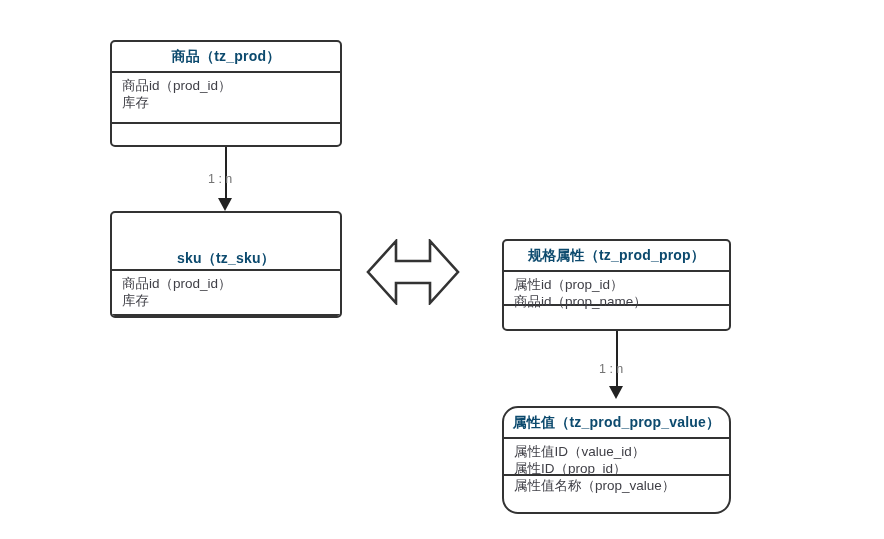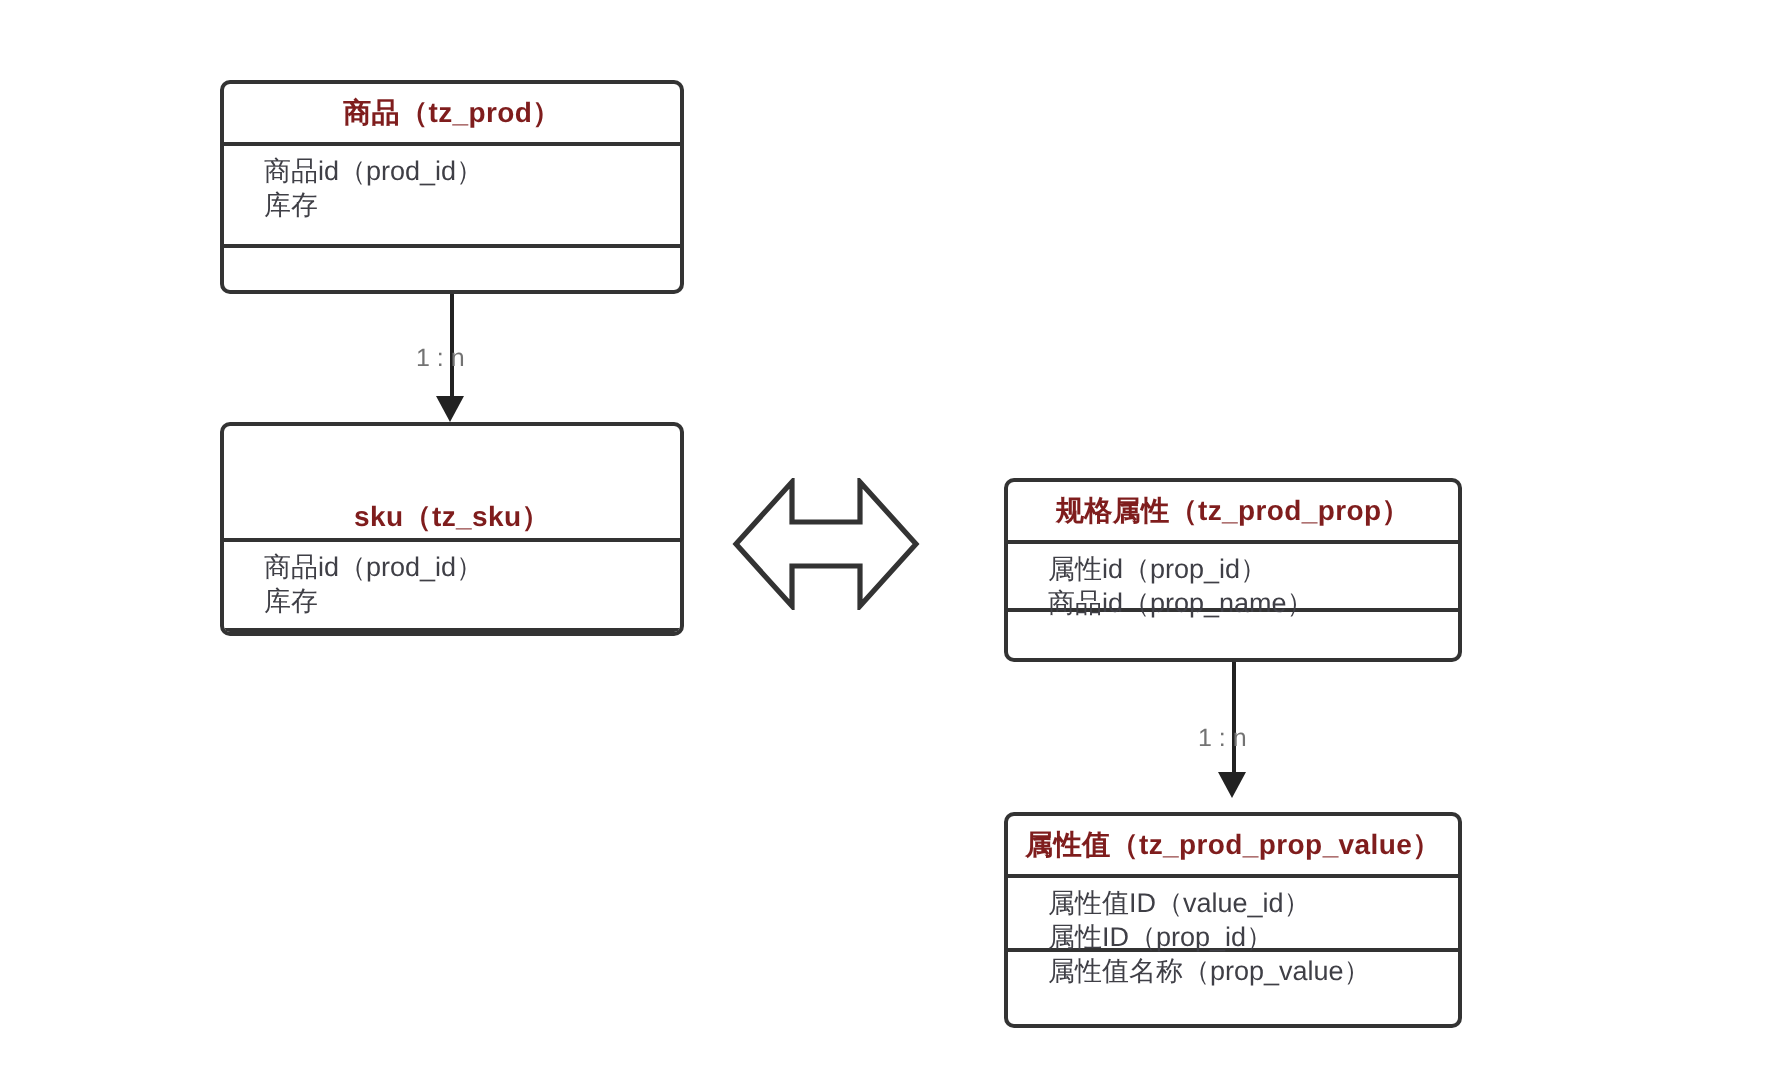--- a/index.html
+++ b/index.html
@@ -28,32 +28,32 @@
     border: 2px solid #333333;
     border-radius: 5px;
     overflow: hidden;
   }
   .entity-title {
     box-sizing: border-box;
     width: 100%;
     text-align: center;
     font-weight: bold;
     font-size: 14px;
-    color: #7f1d1d;
+    color: #0c4a6e;
     border-bottom: 2px solid #333333;
     display: flex;
     align-items: center;
     justify-content: center;
     letter-spacing: 0.2px;
   }
   .entity-attrs {
     box-sizing: border-box;
     width: 100%;
     border-bottom: 2px solid #333333;
-    padding: 4px 6px 5px 20px;
+    padding: 4px 6px 5px 10px;
   }
   .attr-line {
     font-size: 13.5px;
     line-height: 17px;
     color: #3f3f46;
     white-space: nowrap;
   }
   .entity-footer {
     box-sizing: border-box;
     width: 100%;
@@ -132,21 +132,21 @@
     </div>
     <div class="entity-footer"></div>
   </div>
 
   <div class="connector">
     <div class="conn-line" style="left:616px; top:331px; height:56px;"></div>
     <div class="conn-arrow" style="left:609px; top:386px;"></div>
     <div class="conn-label" style="left:599px; top:362px;">1 : n</div>
   </div>
 
-  <div class="entity" id="ent-prop-value" style="left:502px; top:406px; width:229px; height:108px; display:flex; flex-direction:column;">
+  <div class="entity" id="ent-prop-value" style="left:502px; top:406px; width:229px; height:108px; display:flex; flex-direction:column;border-radius:16px;">
     <div class="entity-title" style="height:31px;">属性值（tz_prod_prop_value）</div>
     <div class="entity-attrs" style="height:37px;">
       <div class="attr-line">属性值ID（value_id）</div>
       <div class="attr-line">属性ID（prop_id）</div>
       <div class="attr-line">属性值名称（prop_value）</div>
     </div>
     <div class="entity-footer"></div>
   </div>
 
 </div>

